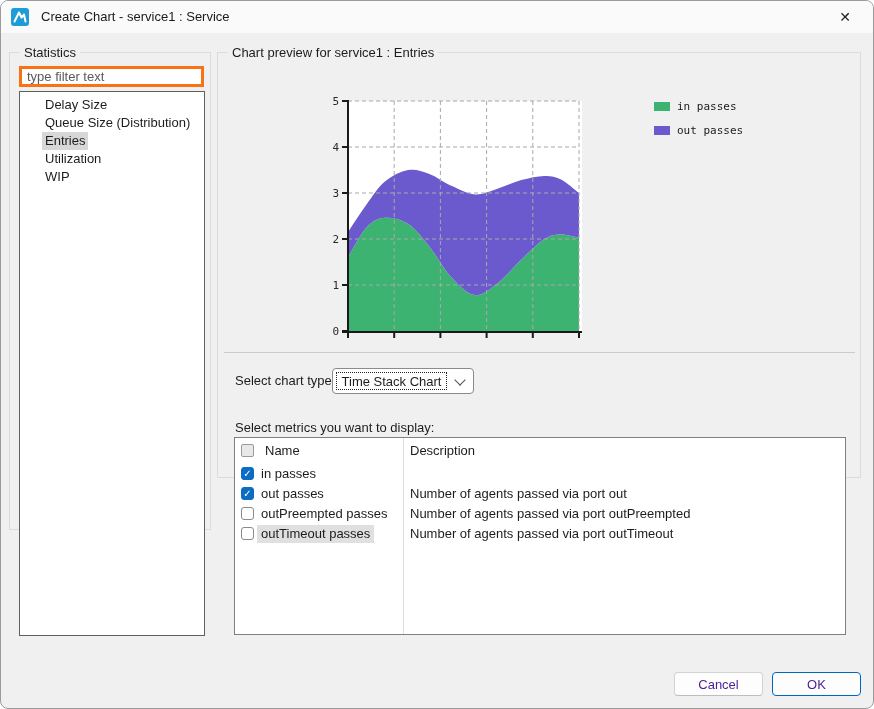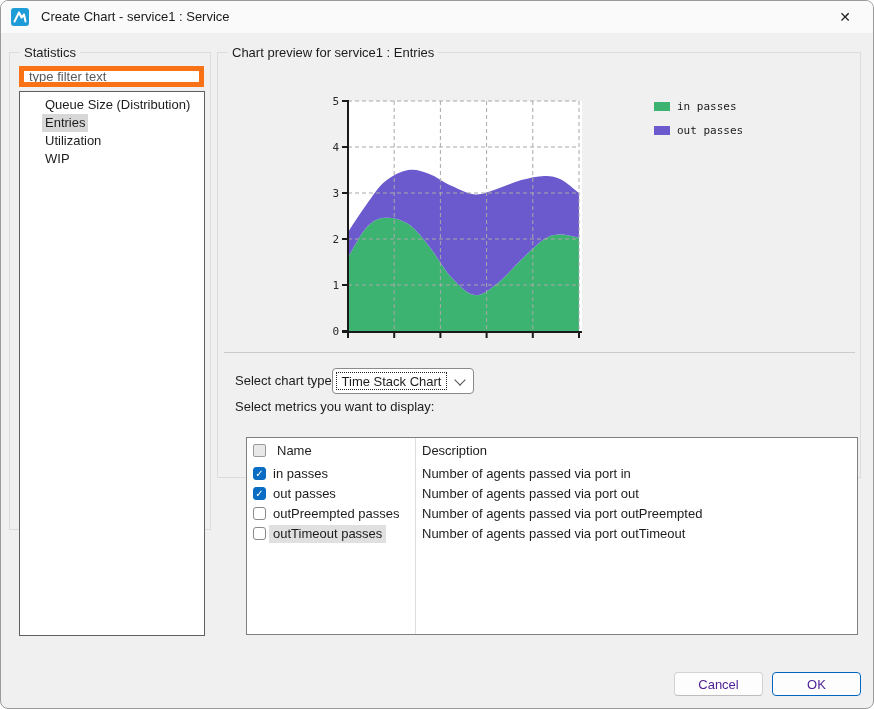--- a/index.html
+++ b/index.html
@@ -14,21 +14,21 @@
   .win-title{position:absolute;left:40px;top:0;height:32px;line-height:32px;color:#1a1a1a;}
   .close-btn{position:absolute;right:8px;top:0;width:40px;height:32px;border:0;background:transparent;
     font-size:14px;color:#222;cursor:pointer;font-family:"Liberation Sans",sans-serif;}
   
   .groupbox{position:absolute;border:1px solid #dcdcdc;background:transparent;box-sizing:border-box;}
   .group-label{position:absolute;top:-8px;left:10px;background:#f0f0f0;padding:0 4px;line-height:15px;white-space:nowrap;}
   .gb-stats{left:8px;top:51px;width:202px;height:478px;}
   .gb-preview{left:216px;top:51px;width:644px;height:426px;}
   
   .filter-input{position:absolute;left:9px;top:13px;width:185px;height:21px;box-sizing:border-box;
-    border:5px solid #f97316;background:#fff;padding:0 5px;font-family:"Liberation Sans",sans-serif;
+    border:3px solid #f97316;background:#fff;padding:0 5px;font-family:"Liberation Sans",sans-serif;
     font-size:13px;color:#1c1c1c;outline:none;}
   .filter-input::placeholder{color:#5a5a5a;opacity:1;}
   .listbox{position:absolute;left:9px;top:38px;width:186px;height:545px;box-sizing:border-box;
     border:1px solid #5f5f5f;background:#fff;padding-top:4px;overflow:hidden;}
   .list-item{height:18px;line-height:18px;white-space:nowrap;cursor:default;}
   .item-label{margin-left:22px;padding:0 3px;display:inline-block;height:18px;box-sizing:border-box;}
   .item-label.selected{background:#d7d7d7;}
   
   .chart-svg{position:absolute;left:118px;top:42px;overflow:visible;}
   .legend{position:absolute;left:436px;top:47px;}
@@ -38,22 +38,22 @@
   .hsep{position:absolute;left:6px;top:299px;width:631px;height:1px;background:#cbcbcb;}
   
   .ctype-label{position:absolute;left:17px;top:315px;height:26px;line-height:26px;}
   .combo{position:absolute;left:114px;top:315px;width:142px;height:26px;box-sizing:border-box;
     border:1px solid #8a8a8a;border-radius:4px;background:#fff;cursor:default;}
   .combo-text{position:absolute;left:3px;top:3px;right:26px;bottom:3px;border:1px dotted #222;
     padding:1px 4px;line-height:16px;white-space:nowrap;overflow:hidden;text-align:center;}
   .chevron{position:absolute;right:9px;top:7px;width:7px;height:7px;
     border-right:1.6px solid #505050;border-bottom:1.6px solid #505050;transform:rotate(45deg);}
   
-  .metrics-label{position:absolute;left:17px;top:344px;height:20px;line-height:20px;}
-  .mtable{position:absolute;left:28px;top:384px;width:612px;height:198px;box-sizing:border-box;
+  .metrics-label{position:absolute;left:17px;top:365px;height:20px;line-height:20px;}
+  .mtable{position:absolute;left:16px;top:384px;width:612px;height:198px;box-sizing:border-box;
     border:1px solid #808080;background:#fff;overflow:hidden;}
   .col-divider{position:absolute;left:168px;top:0;bottom:0;width:1px;background:#dedede;}
   .t-header{position:relative;height:26px;}
   .t-row{position:relative;height:20px;}
   .cb{position:absolute;left:6px;width:13px;height:13px;box-sizing:border-box;border-radius:3px;
     background:#fff;border:1px solid #8a8a8a;font-size:10px;line-height:11px;text-align:center;
     color:#fff;cursor:pointer;}
   .t-header .cb{top:6px;background:#e8e8e8;border:1px solid #9a9a9a;border-radius:2px;}
   .t-row .cb{top:3px;}
   .cb.checked{background:#0b6cc4;border:1px solid #0b6cc4;}
@@ -82,20 +82,21 @@
       </svg>
     </span>
     <span class="win-title">Create Chart - service1 : Service</span>
     <button class="close-btn">✕</button>
   </div>
 
   <div class="groupbox gb-stats">
     <span class="group-label">Statistics</span>
     <input class="filter-input" placeholder="type filter text" style="">
     <div class="listbox" id="stats-list">
+        <div class="list-item"><span class="item-label">Delay Size</span></div>
         <div class="list-item"><span class="item-label">Queue Size (Distribution)</span></div>
         <div class="list-item"><span class="item-label selected">Entries</span></div>
         <div class="list-item"><span class="item-label">Utilization</span></div>
         <div class="list-item"><span class="item-label">WIP</span></div>
       </div>
   </div>
 
   <div class="groupbox gb-preview">
     <span class="group-label">Chart preview for service1 : Entries</span>
 
@@ -161,21 +162,20 @@
     <div class="mtable">
       <div class="t-header">
         <span class="cb"></span>
         <span class="hdr-name">Name</span>
         <span class="hdr-desc">Description</span>
       </div>
       <div id="metric-rows">
           <div class="t-row">
             <span class="cb checked">✓</span>
             <span class="cell-name">in passes</span>
-            <span class="cell-desc">Number of agents passed via port in</span>
           </div>
           <div class="t-row">
             <span class="cb checked">✓</span>
             <span class="cell-name">out passes</span>
             <span class="cell-desc">Number of agents passed via port out</span>
           </div>
           <div class="t-row">
             <span class="cb"></span>
             <span class="cell-name">outPreempted passes</span>
             <span class="cell-desc">Number of agents passed via port outPreempted</span>

